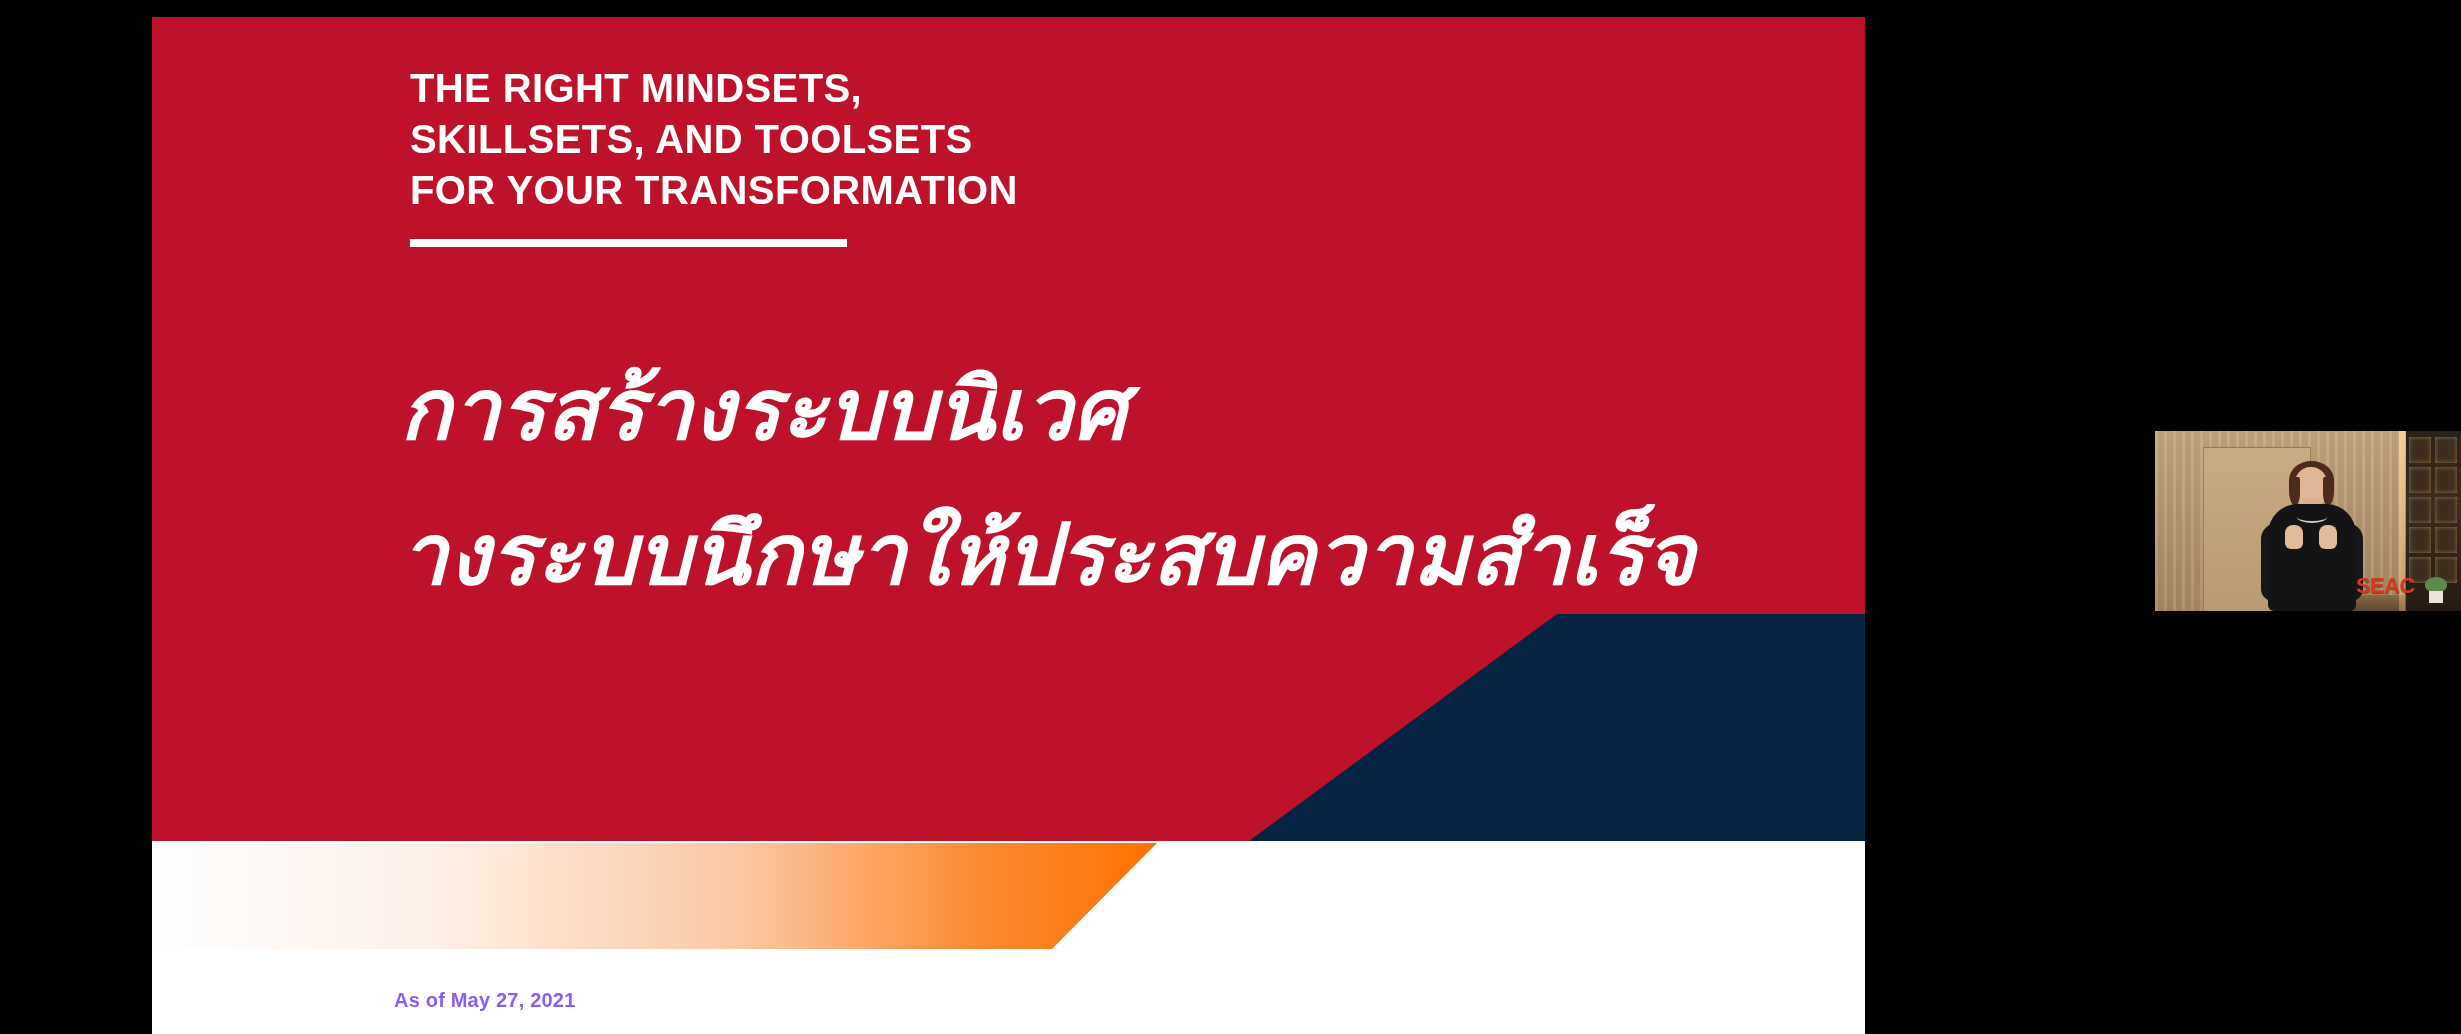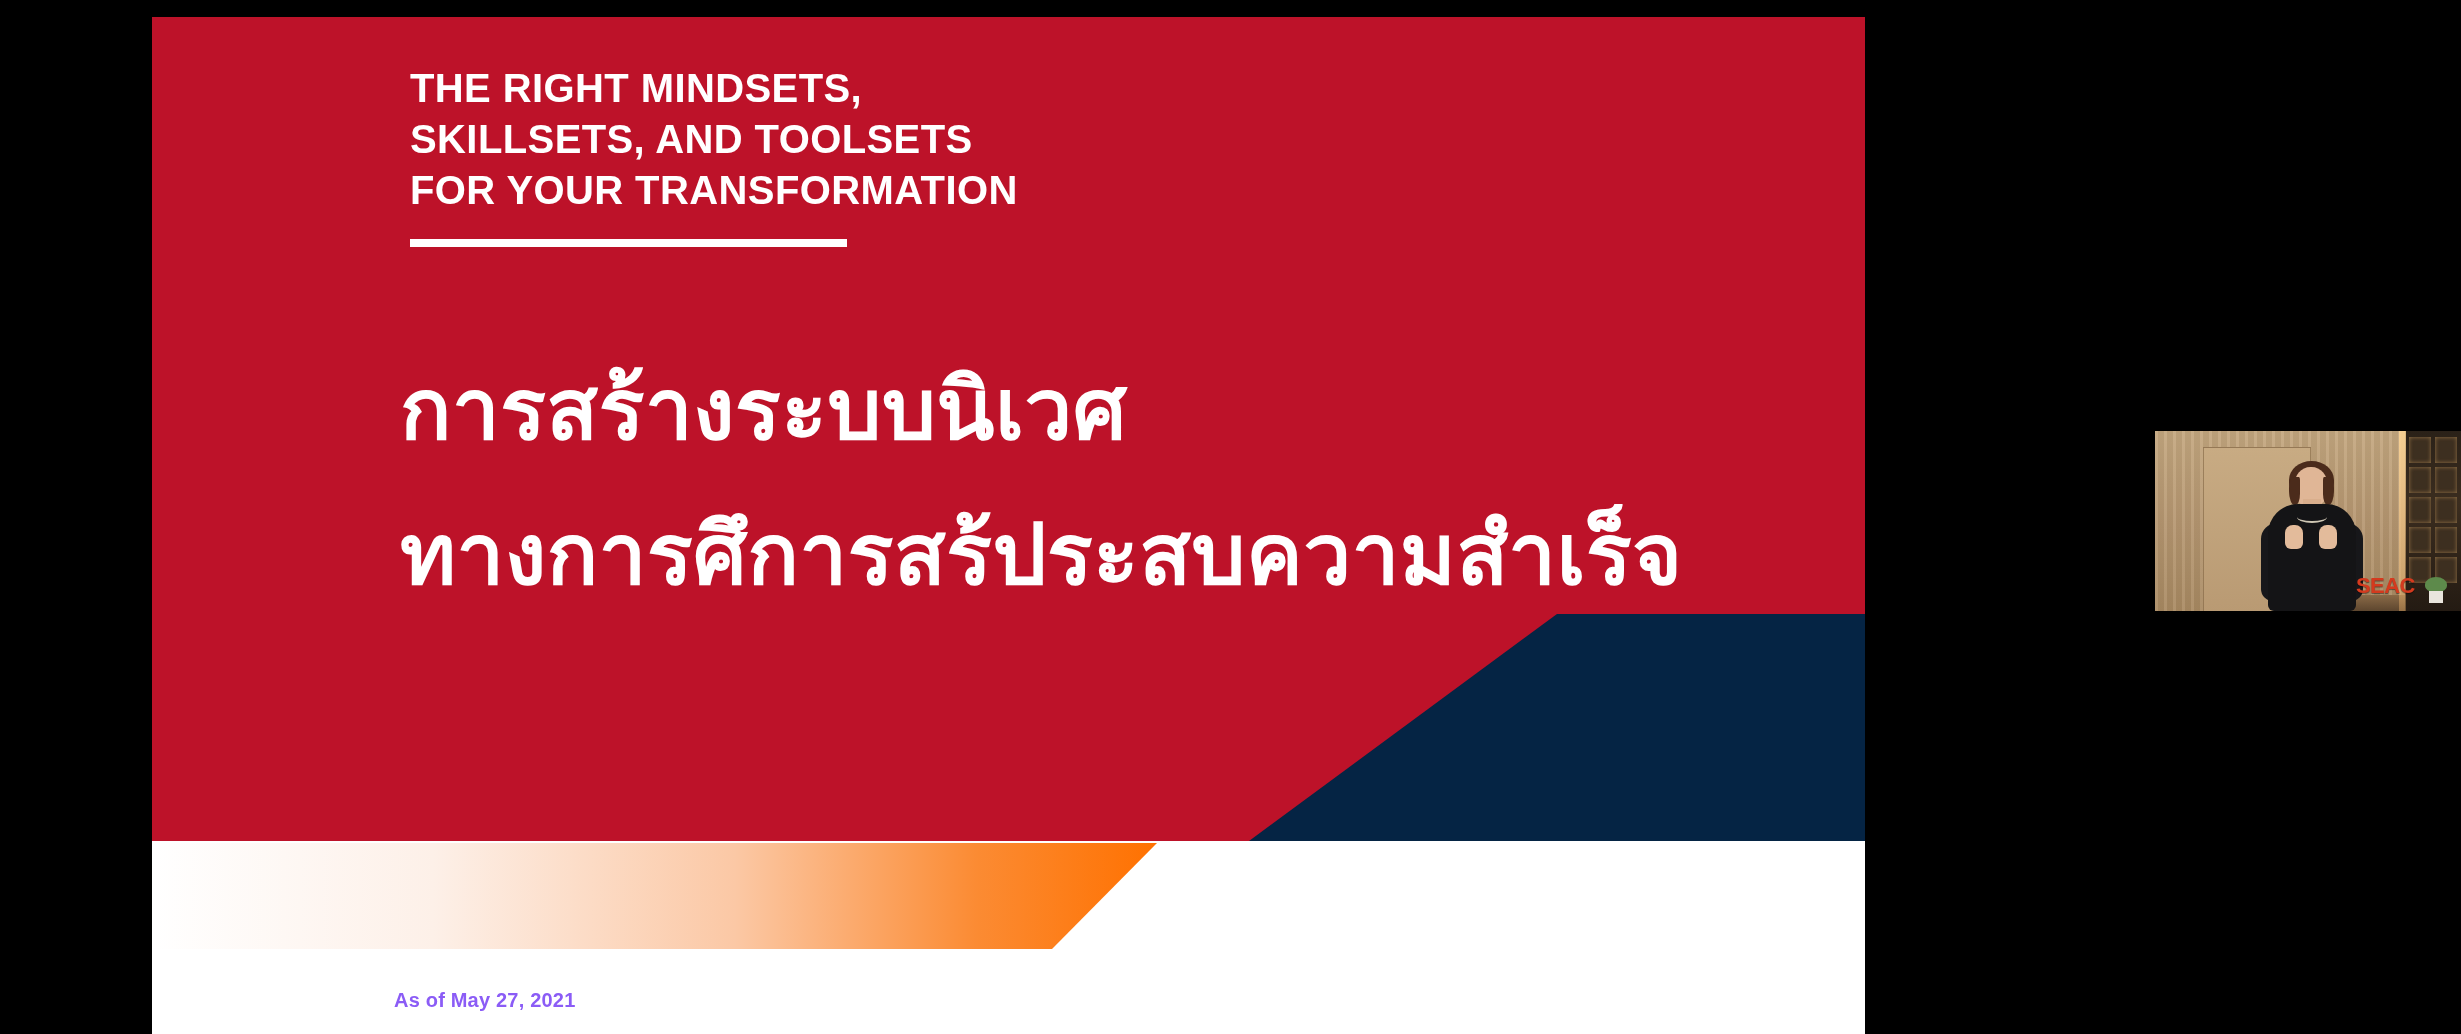--- a/index.html
+++ b/index.html
@@ -107,20 +107,21 @@
     width: 1500px;
     color: #ffffff;
     font-size: 85px;
     line-height: 145px;
     font-weight: bold;
     letter-spacing: 0.5px;
   }
   .thai-line {
     display: block;
     white-space: nowrap;
+    font-style: italic;
   }
 
   
   .asof {
     position: absolute;
     left: 242px;
     top: 972px;
     color: #8b5cf6;
     font-size: 20px;
     font-weight: bold;
@@ -331,21 +332,21 @@
     <div class="orange-ribbon"></div>
 
     <div class="eyebrow">THE RIGHT MINDSETS,
 SKILLSETS, AND TOOLSETS
 FOR YOUR TRANSFORMATION</div>
 
     <div class="eyebrow-rule"></div>
 
     <div class="thai-title">
       <span class="thai-line">การสร้างระบบนิเวศ</span>
-      <span class="thai-line">ทางการศึการสร้ประสบความสำเร็จ</span>
+      <span class="thai-line">างระบบนึกษาให้ประสบความสำเร็จ</span>
     </div>
 
     <div class="asof">As of May 27, 2021</div>
 
     <div class="seac-logo">SEAC</div>
 
   </div>
 
   <div class="video-overlay">
     <div class="video-inner">

